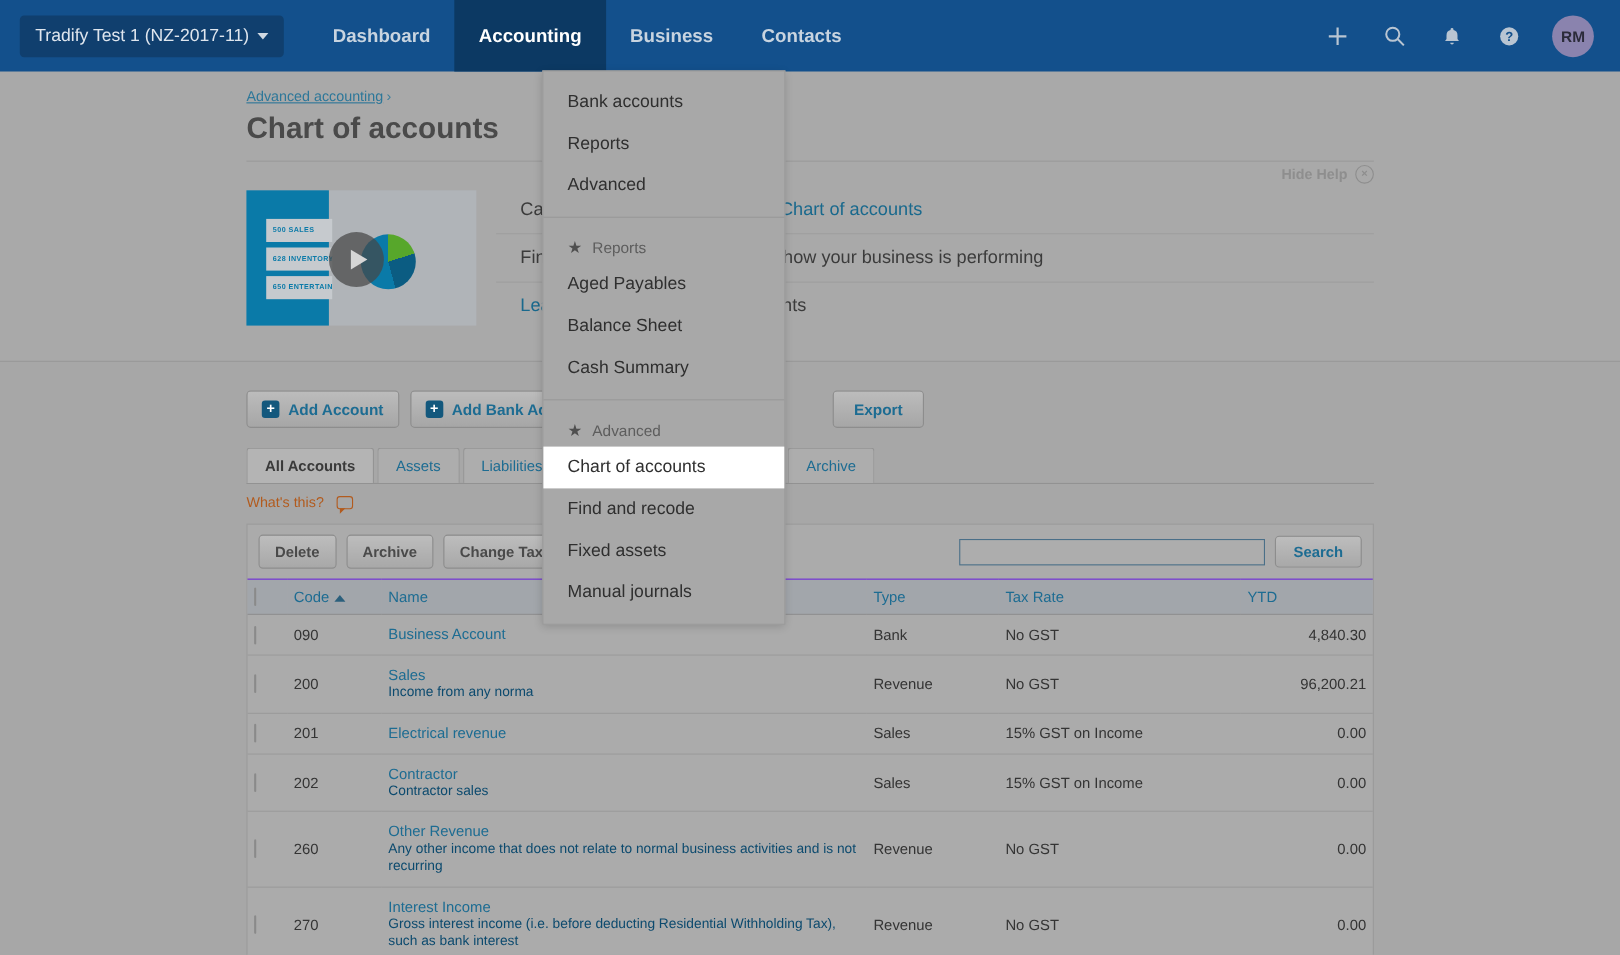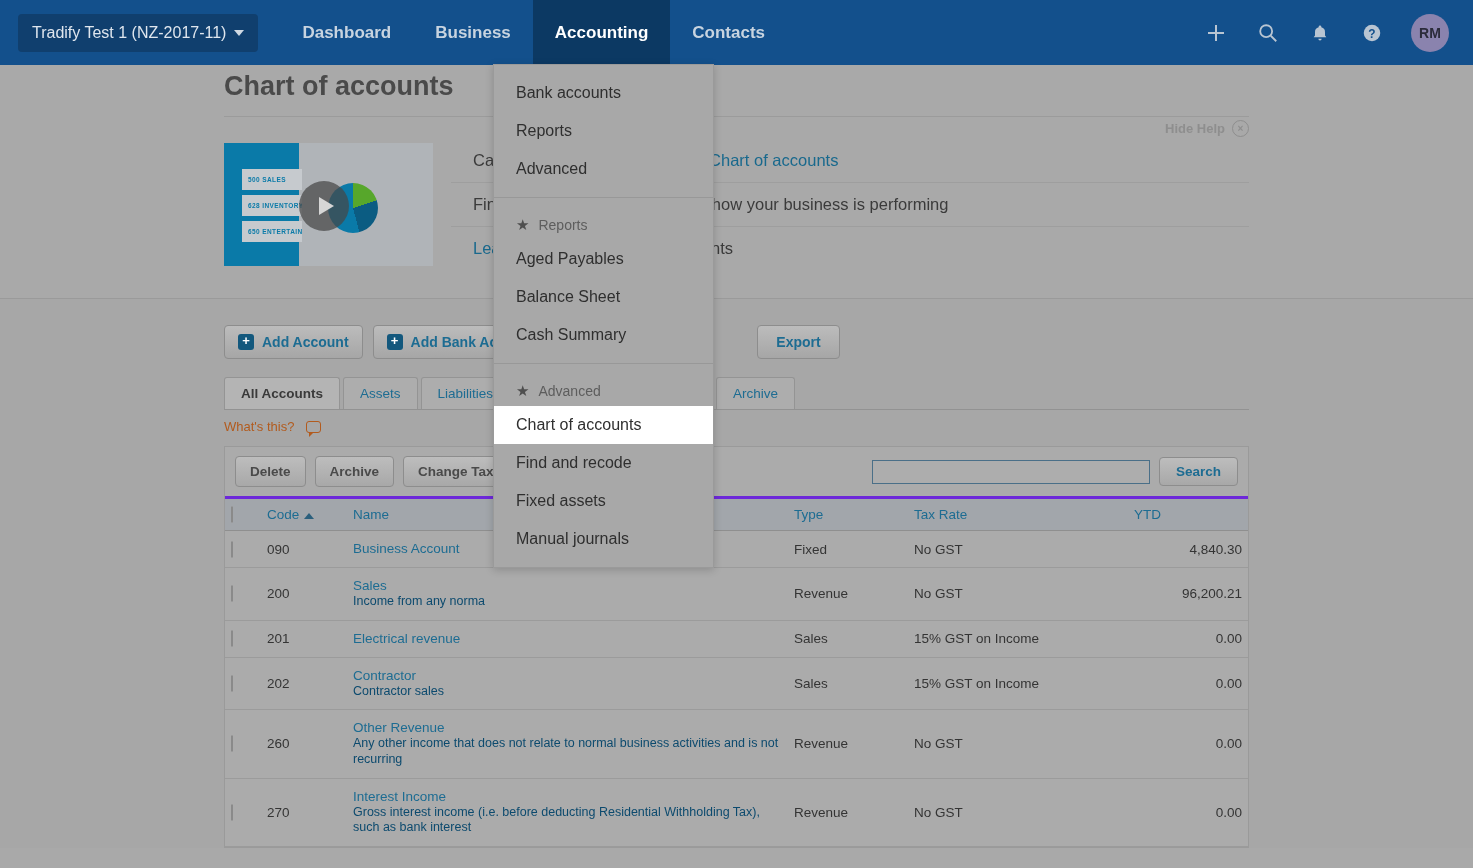--- a/index.html
+++ b/index.html
@@ -127,21 +127,21 @@
   .searchinput {
     width: 278px; height: 24px; border: 1px solid #4a6f88; background: #adadad;
     font-family: "Liberation Sans", sans-serif; font-size: 13px; color: #333; padding: 0 5px;
   }
   .sbtn {
     background: linear-gradient(#bdbdbd, #a8a8a8); border: 1px solid #8d8d8d; border-radius: 4px;
     padding: 6px 16px; font-size: 13.5px; font-weight: bold; color: #1d6c92; cursor: pointer;
   }
   table.accts { width: 100%; border-collapse: collapse; }
   table.accts thead th {
-    background: #a2a6ab; border-top: 3px solid #6d28d9; border-bottom: 1px solid #8f8f8f;
+    background: #a2a6ab; border-top: 1px solid #6d28d9; border-bottom: 1px solid #8f8f8f;
     font-size: 13.5px; color: #1d6c92; font-weight: normal; text-align: left;
     padding: 8px 6px; white-space: nowrap;
   }
   th.c-check { width: 36px; }
   th.c-code { width: 86px; background: #a0a8af; color: #1c5f7e; font-weight: bold; }
   th.c-type { width: 120px; }
   th.c-tax  { width: 220px; }
   th.c-ytd  { width: 120px; text-align: right; color: #2b2b2b; padding-right: 26px; }
   .sortarrow { display: inline-block; margin-left: 5px; width: 0; height: 0;
     border-left: 5px solid transparent; border-right: 5px solid transparent; border-bottom: 6px solid #2b5f7c; }
@@ -178,22 +178,22 @@
 
 <div class="page">
 
   <div class="topnav">
     <div class="org-chip">
       <span>Tradify Test 1 (NZ-2017-11)</span>
       <span class="caret-down"></span>
     </div>
     <div class="navlinks">
       <div class="navlink">Dashboard</div>
+      <div class="navlink active">Accounting</div>
       <div class="navlink">Business</div>
-      <div class="navlink active">Accounting</div>
       <div class="navlink">Contacts</div>
     </div>
     <div class="nav-right">
       <div class="nav-icon">
         <svg width="24" height="24" viewBox="0 0 24 24">
             <path d="M12 4v16M4 12h16" stroke="#b9c5d2" stroke-width="2" fill="none"></path>
           </svg>
       </div>
       <div class="nav-icon">
         <svg width="22" height="22" viewBox="0 0 24 24">
@@ -213,20 +213,23 @@
             <text x="12" y="17" font-size="13" font-family="Liberation Sans" text-anchor="middle" fill="#13508c" font-weight="bold">?</text>
           </svg>
       </div>
       <div class="avatar">RM</div>
     </div>
   </div>
 
   <div class="body-wrap">
     <div class="content">
 
+      <div class="breadcrumb">
+        <span class="crumb-link">Advanced accounting</span><span class="crumb-sep">›</span>
+      </div>
       <div class="page-title">Chart of accounts</div>
       <div class="title-rule"></div>
 
       <div class="help-panel">
         <div class="hide-help">
           <span>Hide Help</span>
           <span class="xbtn">×</span>
         </div>
         <div class="help-row">
           <div class="thumb">
@@ -310,21 +313,21 @@
               </tr>
             </thead>
             <tbody>
               <tr>
                 <td><span class="chk"></span></td>
                 <td class="c-code">090</td>
                 <td>
                   <div class="acct-name">Business Account</div>
                   <div class="acct-desc"></div>
                 </td>
-                <td>Fixed</td>
+                <td>Bank</td>
                 <td>No GST</td>
                 <td class="c-ytd">4,840.30</td>
               </tr>
               <tr>
                 <td><span class="chk"></span></td>
                 <td class="c-code">200</td>
                 <td>
                   <div class="acct-name">Sales</div>
                   <div class="acct-desc">Income from any norma</div>
                 </td>

